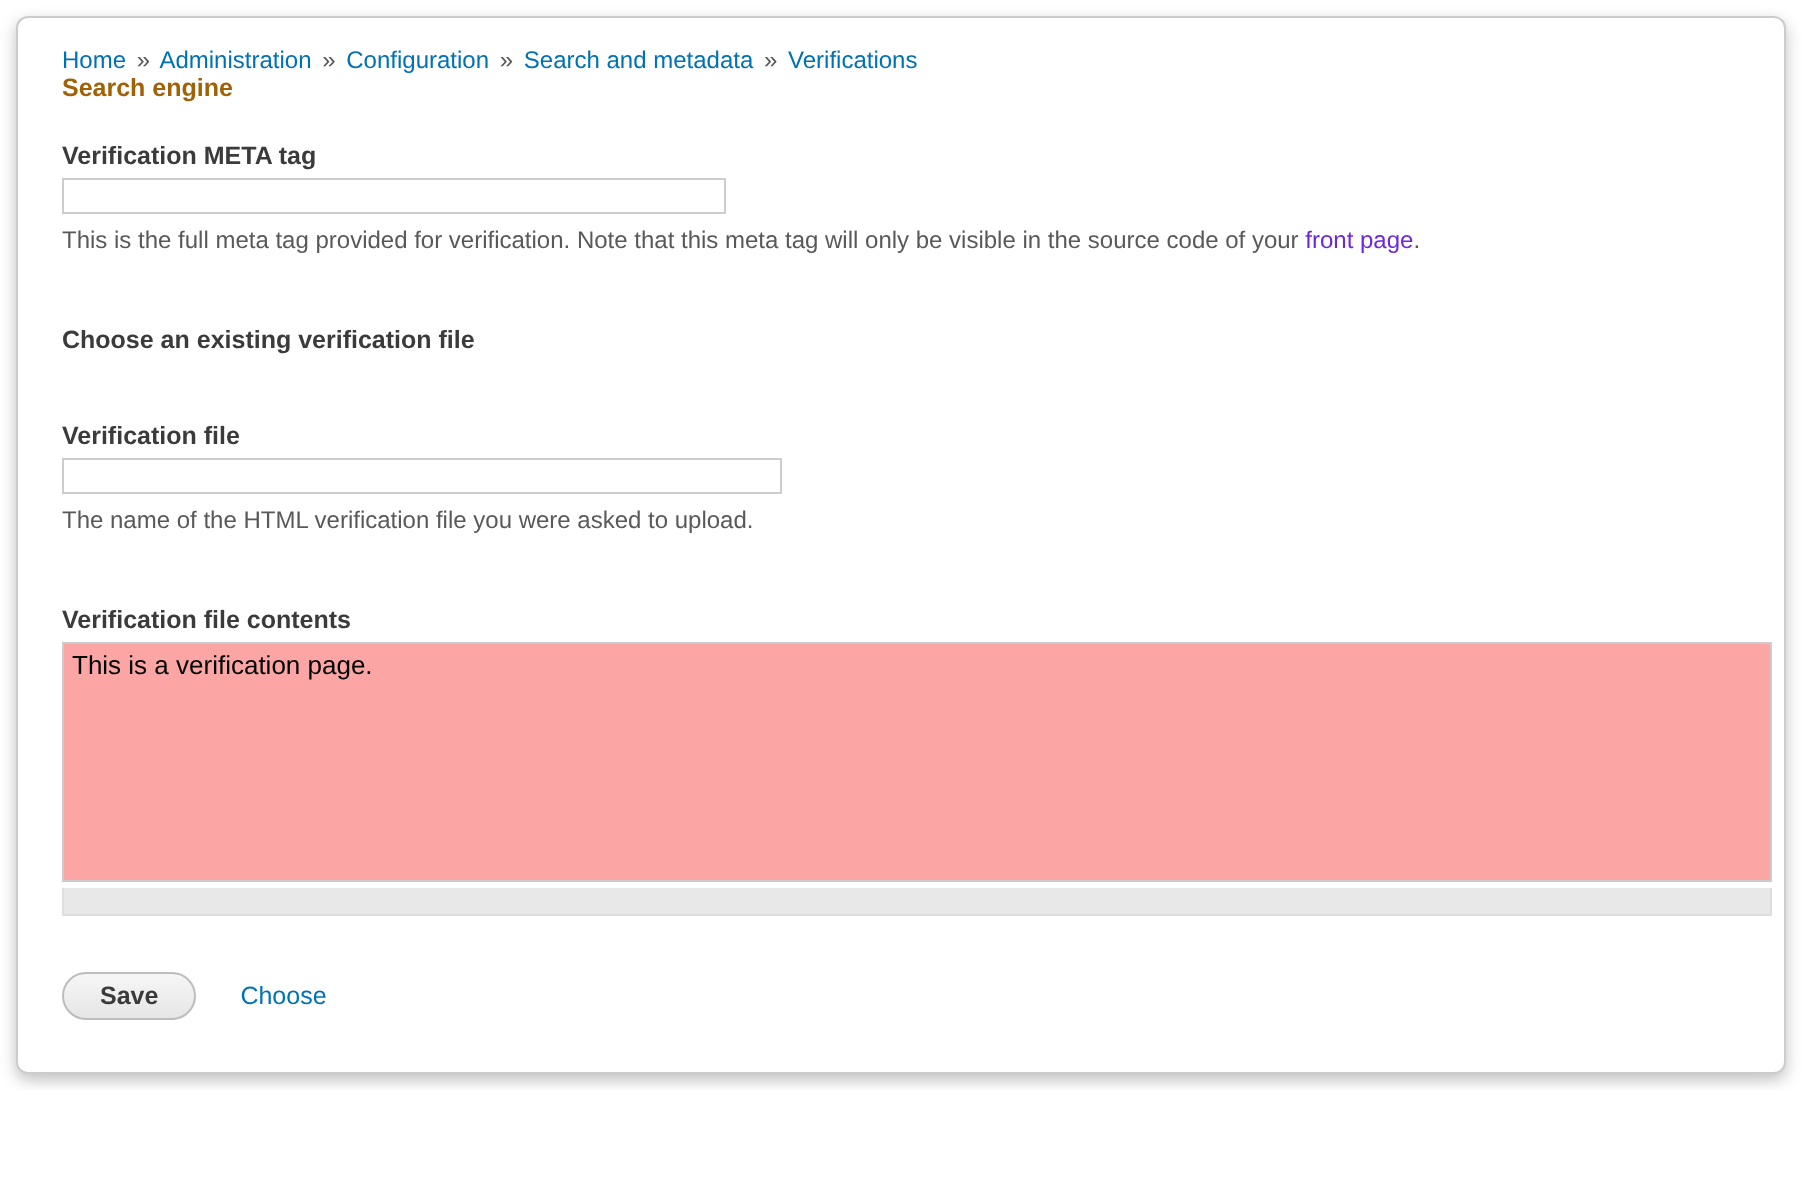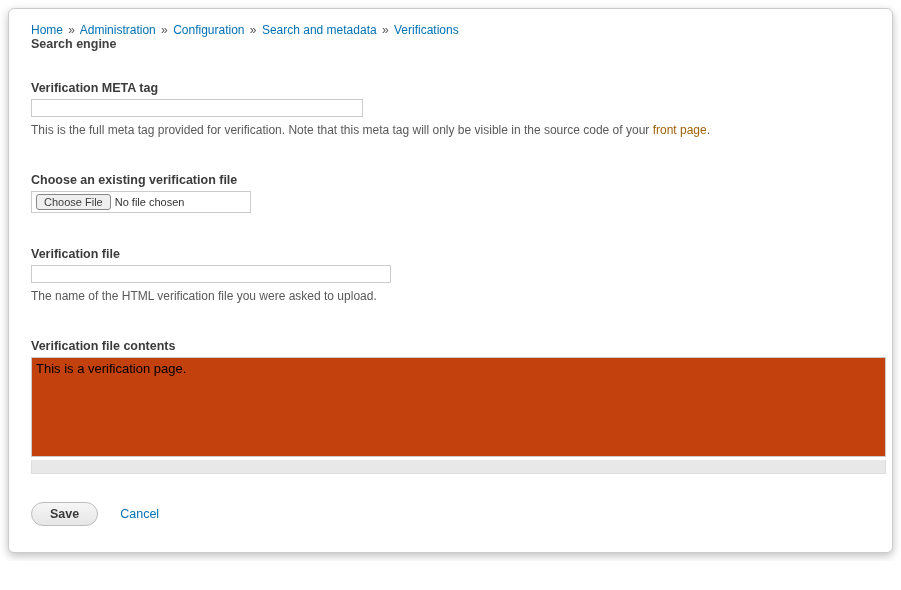--- a/index.html
+++ b/index.html
@@ -31,22 +31,22 @@
       color: #0071B3;
       text-decoration: none;
     }
     .breadcrumb .sep {
       color: #555;
       margin: 0 2px;
     }
     .heading {
       font-weight: bold;
       font-size: 12.5px;
-      color: #404040;
-      margin-bottom: 30px;
+      color: #a16207;
+      margin-bottom: 20px;
     }
     .form-section {
       margin-bottom: 34px;
     }
     .form-label {
       font-weight: bold;
       font-size: 12.5px;
       color: #3b3b3b;
       display: block;
       margin-bottom: 4px;
@@ -60,21 +60,21 @@
       font-size: 12px;
       background: #fff;
     }
     .help-text {
       font-size: 12px;
       color: #595959;
       margin-top: 4px;
       line-height: 1.5;
     }
     .help-text a {
-      color: #a16207;
+      color: #6d28d9;
       text-decoration: none;
     }
     .file-input-wrap {
       display: flex;
       align-items: center;
       border: 1px solid #ccc;
       width: 220px;
       height: 22px;
       padding: 0;
       background: #fff;
@@ -89,27 +89,27 @@
       margin: 2px 4px;
       cursor: default;
     }
     .file-status {
       font-size: 11px;
       font-family: Arial, sans-serif;
       color: #333;
     }
     .textarea-input {
       width: 855px;
-      height: 100px;
+      height: 120px;
       border: 1px solid #ccc;
       padding: 3px 4px;
       font-family: Arial, sans-serif;
       font-size: 13px;
       resize: none;
-      background: #c2410c;
+      background: #fca5a5;
     }
     .scrollbar-track {
       width: 855px;
       height: 14px;
       background: #f0f0f0;
       border: 1px solid #ddd;
       border-top: none;
       position: relative;
     }
     .scrollbar-thumb {
@@ -165,38 +165,34 @@
   <div class="form-section">
     <label class="form-label">Verification META tag</label>
     <input type="text" class="text-input" value="" style="">
     <div class="help-text">
       <span>This is the full meta tag provided for verification. Note that this meta tag will only be visible in the source code of your </span><a href="#">front page</a><span>.</span>
     </div>
   </div>
 
   <div class="form-section">
     <label class="form-label">Choose an existing verification file</label>
-    <div class="file-input-wrap">
-      <span class="file-choose-btn">Choose File</span>
-      <span class="file-status">No file chosen</span>
-    </div>
   </div>
 
   <div class="form-section">
     <label class="form-label">Verification file</label>
     <input type="text" class="text-input" style="width: 360px;" value="">
     <div class="help-text">The name of the HTML verification file you were asked to upload.</div>
   </div>
 
   <div class="form-section" style="margin-bottom:0">
     <label class="form-label">Verification file contents</label>
     <textarea class="textarea-input" style="">This is a verification page.</textarea>
     <div class="scrollbar-track">
       <div class="scrollbar-thumb"></div>
     </div>
   </div>
 
   <div class="actions">
     <button class="save-btn">Save</button>
-    <a href="#" class="cancel-link">Cancel</a>
+    <a href="#" class="cancel-link">Choose</a>
   </div>
 
 </div>
 
 </body></html>

